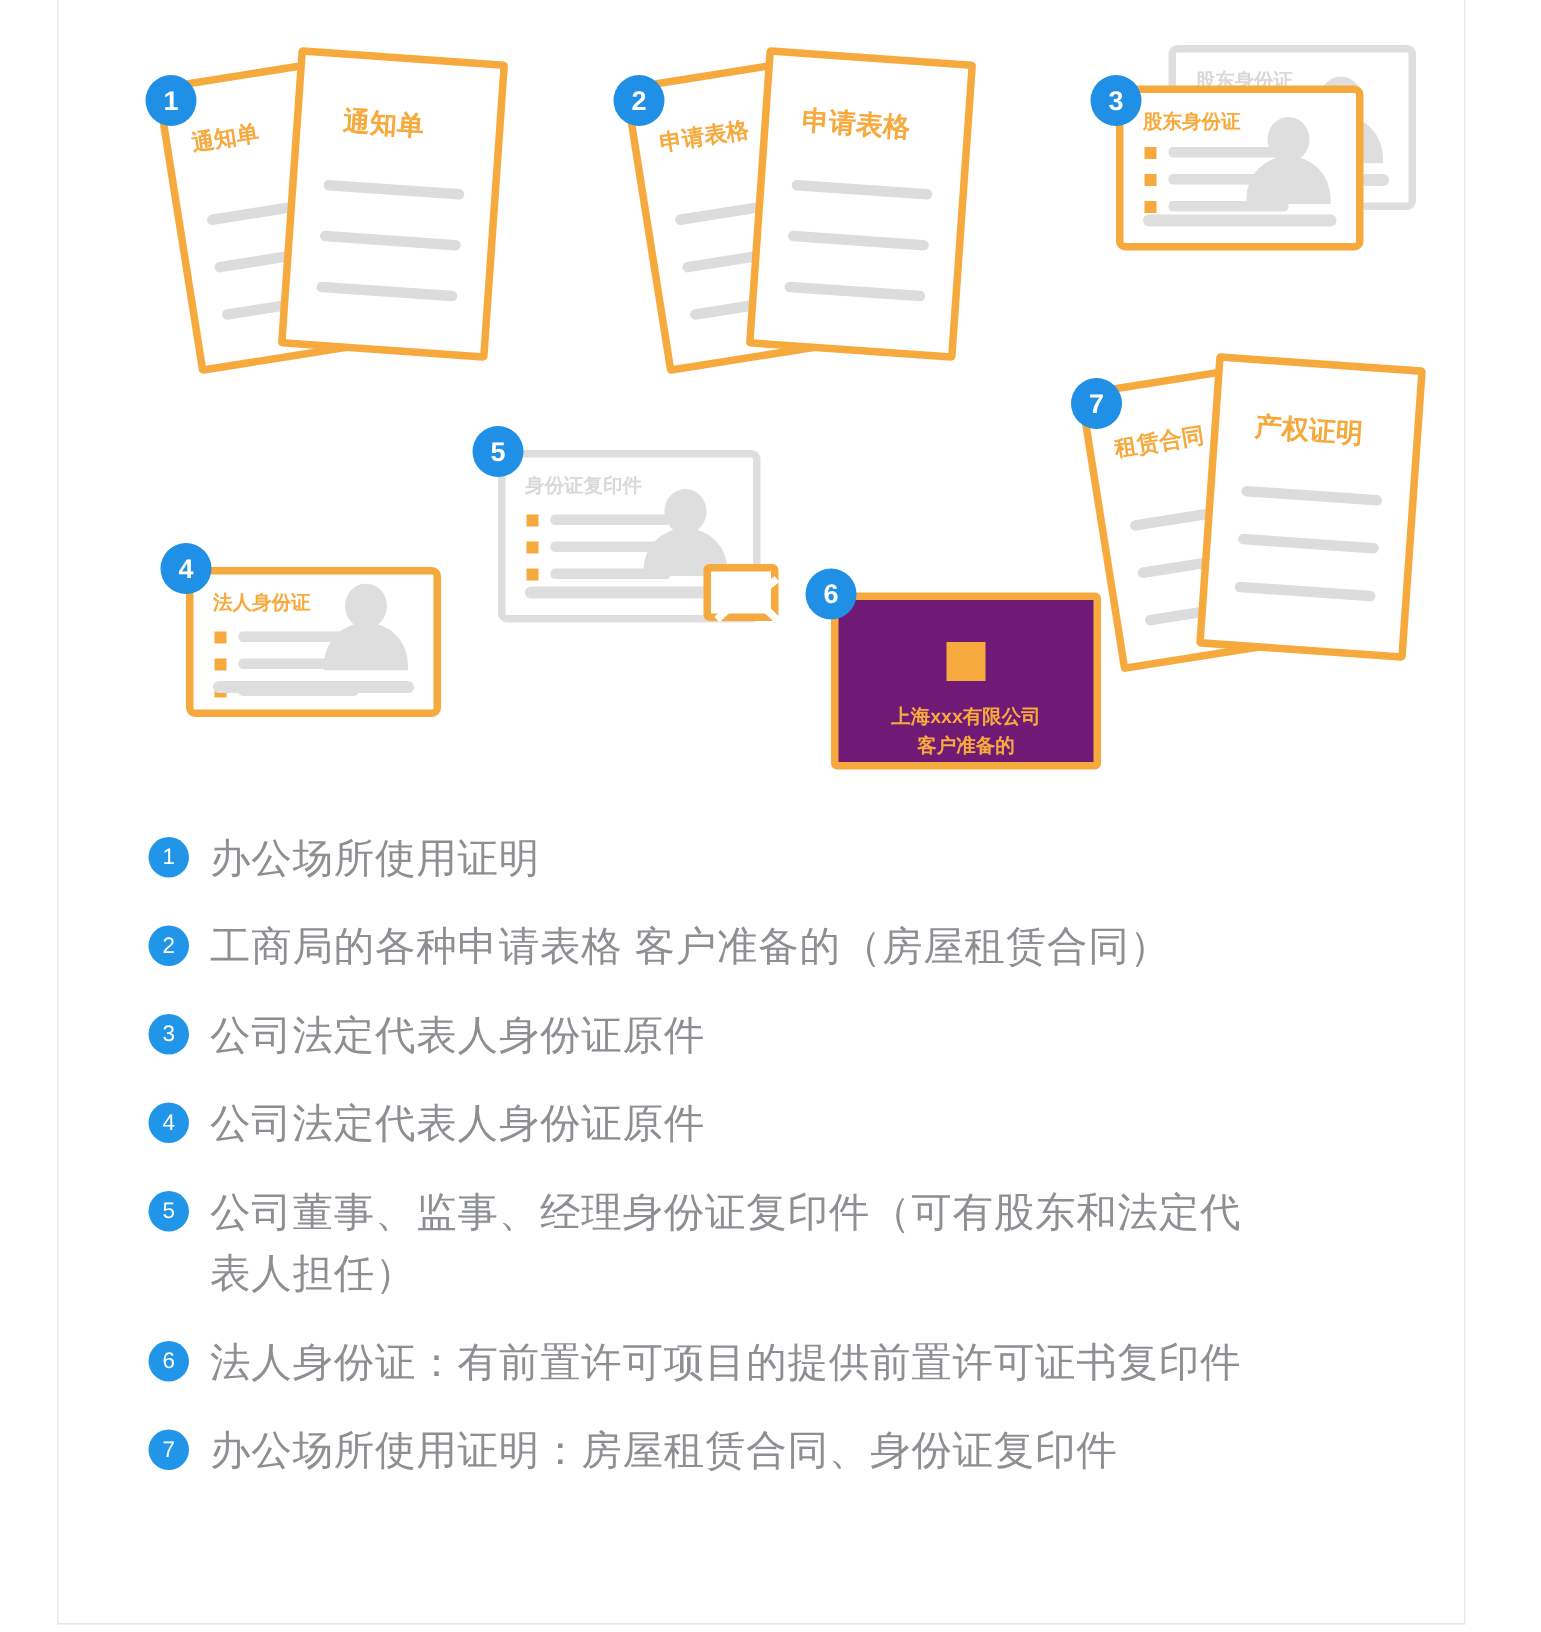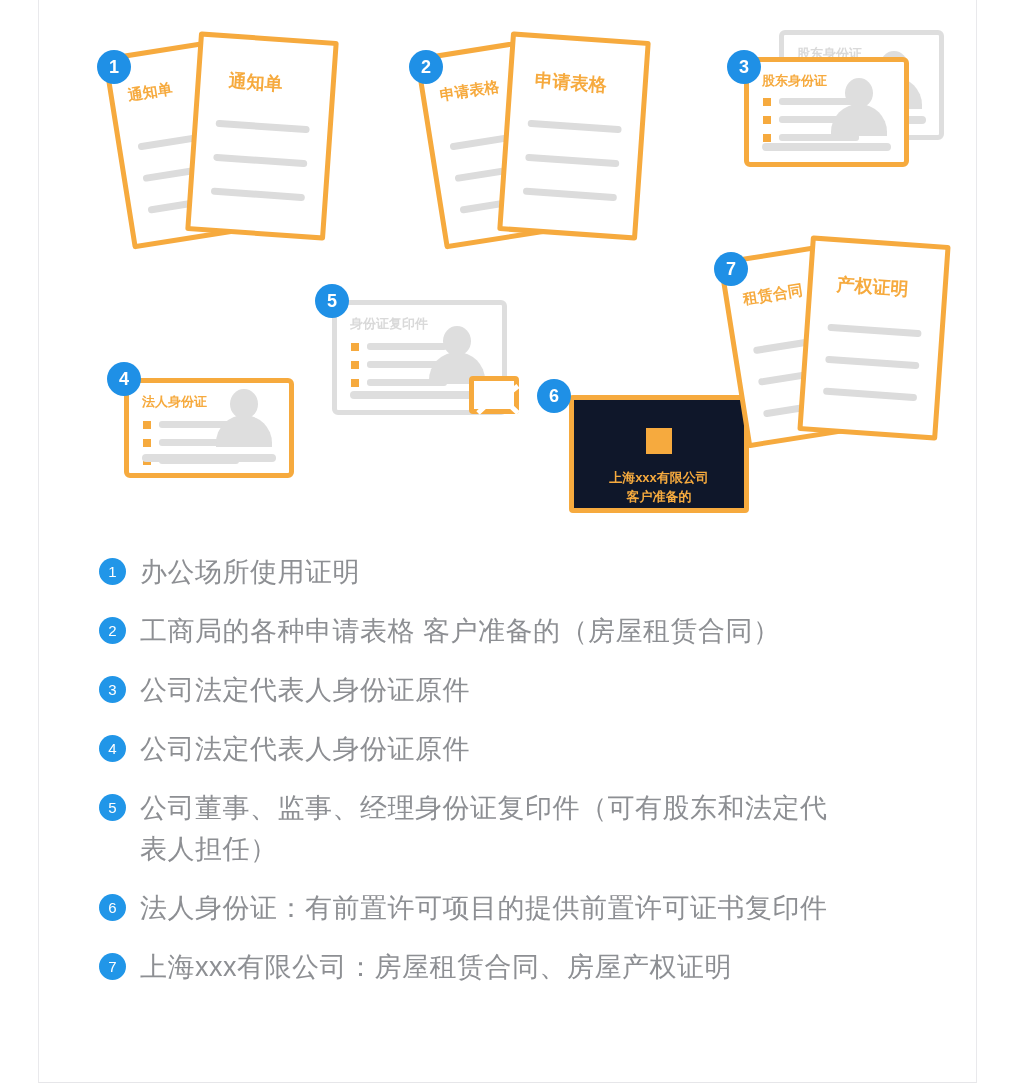--- a/index.html
+++ b/index.html
@@ -158,25 +158,24 @@
     border-radius: 4px;
     background: #ffffff;
     box-sizing: border-box;
     z-index: 30;
   }
   .envelope svg { position: absolute; left: -1px; top: -1px; }
 
   
   .scope {
     position: absolute;
-    background: #0f172a;
+    background: #701a75;
     border: 5px solid #f6aa3e;
     border-radius: 4px;
     box-sizing: border-box;
-    margin-left: 15px;
   }
   .scope .scope-square {
     position: absolute;
     left: 50%;
     transform: translateX(-50%);
     top: 28px;
     width: 26px; height: 26px;
     background: #f6aa3e;
   }
   .scope .scope-text {
@@ -397,19 +396,19 @@
         <div class="list-text" style="max-width:690px;">公司董事、监事、经理身份证复印件（可有股东和法定代表人担任）</div>
       </div>
 
       <div class="list-item">
         <div class="list-badge">6</div>
         <div class="list-text">法人身份证：有前置许可项目的提供前置许可证书复印件</div>
       </div>
 
       <div class="list-item">
         <div class="list-badge">7</div>
-        <div class="list-text">上海xxx有限公司：房屋租赁合同、房屋产权证明</div>
+        <div class="list-text">办公场所使用证明：房屋租赁合同、身份证复印件</div>
       </div>
 
     </div>
 
   </div>
 </div>
 
 </body></html>

